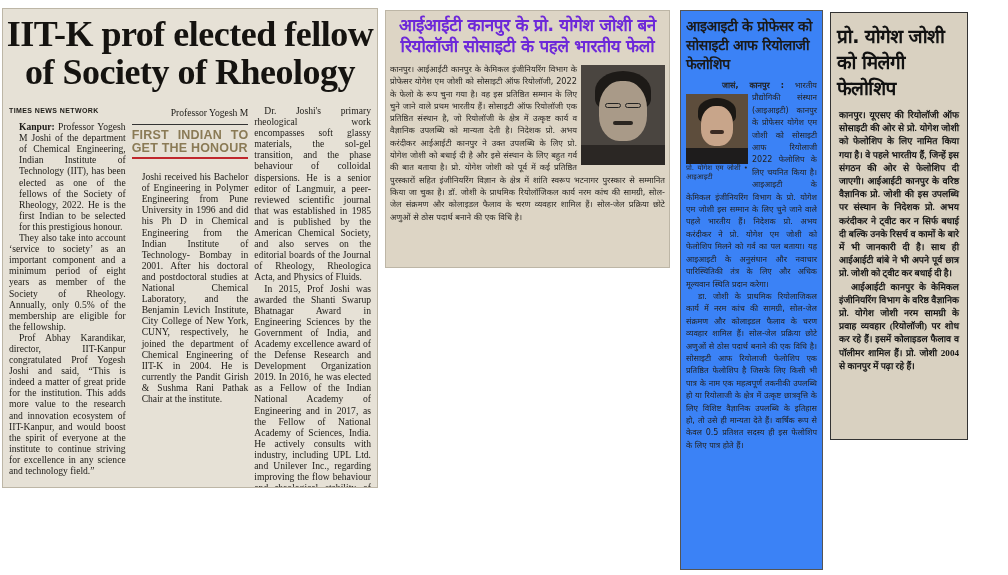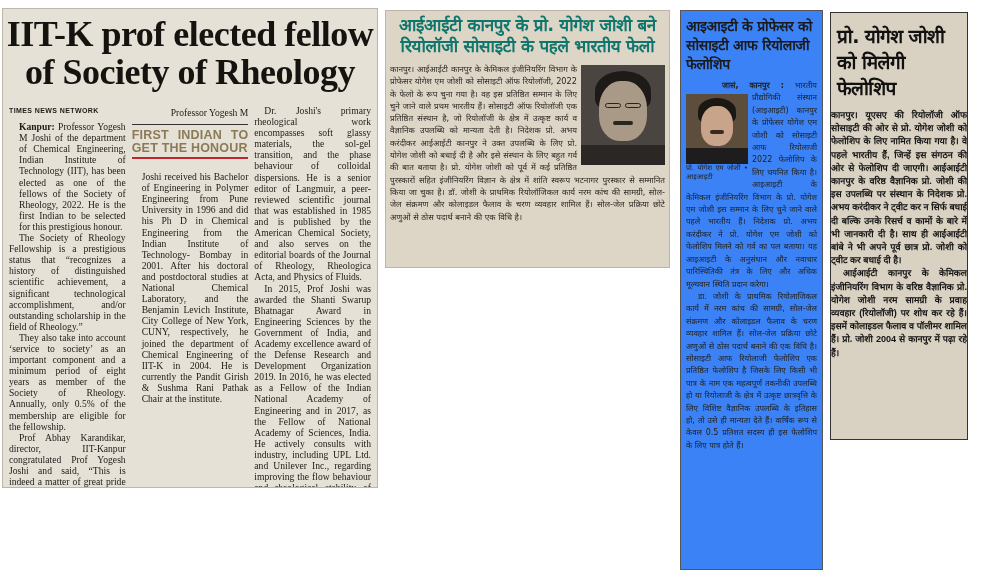--- a/index.html
+++ b/index.html
@@ -35,21 +35,21 @@
   .c1 .subhead {
     border-top: 1px solid #333; border-bottom: 2px solid #c0272d;
     font-family: "Liberation Sans", sans-serif; font-weight: bold;
     font-size: 12.5px; line-height: 13px; color: #8a7a55; padding: 4px 0 2px;
     margin: 6px 0 12px; letter-spacing: 0.2px;
   }
 
   
   .c2 .headline {
     font-family: "DejaVu Sans", sans-serif; font-weight: bold;
-    font-size: 17px; line-height: 21px; text-align: center; color: #0f766e;
+    font-size: 17px; line-height: 21px; text-align: center; color: #6d28d9;
     padding-top: 4px; letter-spacing: -0.3px;
   }
   .c2 .body { position: absolute; top: 52px; left: 4px; right: 4px; font-family: "DejaVu Sans", sans-serif; font-size: 8.2px; line-height: 12.3px; color: #2a2824; text-align: justify; }
   .c2 .photo { float: right; width: 84px; height: 100px; margin: 2px 0 2px 4px; background: #4a4540; position: relative; }
 
   
   .c3 .headline {
     font-family: "DejaVu Sans", sans-serif; font-weight: bold;
     font-size: 14px; line-height: 19px; padding: 6px 5px 4px; color: #1a1a1a; letter-spacing: -0.3px;
   }
@@ -57,21 +57,21 @@
   .c3 .photo-wrap { float: left; width: 62px; margin: 2px 4px 2px 0; }
   .c3 .photo { width: 62px; height: 70px; background: #5d4d3c; position: relative; }
   .c3 .caption { font-size: 7px; line-height: 9px; }
   .c3 .dateline { font-weight: bold; padding-left: 36px; }
 
   
   .c4 .headline {
     font-family: "DejaVu Sans", sans-serif; font-weight: bold;
     font-size: 19px; line-height: 26px; padding: 10px 6px 8px; color: #111; letter-spacing: -0.6px;
   }
-  .c4 .body { padding: 0 0; font-family: Liberation Sans, sans-serif; font-size: 9.1px; line-height: 13.2px; text-align: justify; color: #151515; font-weight: bold; }
+  .c4 .body { padding: 0 8px; font-family: Liberation Serif, serif; font-size: 9.1px; line-height: 13.2px; text-align: justify; color: #151515; font-weight: bold; }
   .c4 .body p + p { text-indent: 12px; }
 
   
   .face { position: absolute; border-radius: 45% 45% 42% 42%; }
   .hair { position: absolute; border-radius: 50% 50% 30% 30%; }
   .glasses { position: absolute; height: 5px; border: 1px solid #222; border-radius: 3px; }
   .mustache { position: absolute; height: 4px; border-radius: 3px; }
   .shirt { position: absolute; bottom: 0; }
 </style>
 </head>
@@ -79,21 +79,20 @@
 
 <article class="clip c1">
   <h1 class="headline">IIT-K prof elected fellow of Society of Rheology</h1>
   <div class="cols">
     <div class="col">
       <div class="byline">TIMES NEWS NETWORK</div>
       <p class="first">
         <span class="dateline">Kanpur:</span>
         <span>Professor Yogesh M Joshi of the department of Chemical Engineering, Indian Institute of Technology (IIT), has been elected as one of the fellows of the Society of Rheology, 2022. He is the first Indian to be selected for this prestigious honour.</span>
       </p>
-      <p>The Society of Rheology Fellowship is a prestigious status that “recognizes a history of distinguished scientific achievement, a significant technological accomplishment, and/or outstanding scholarship in the field of Rheology.”</p>
       <p>They also take into account ‘service to society’ as an important component and a minimum period of eight years as member of the Society of Rheology. Annually, only 0.5% of the membership are eligible for the fellowship.</p>
       <p>Prof Abhay Karandikar, director, IIT-Kanpur congratulated Prof Yogesh Joshi and said, “This is indeed a matter of great pride for the institution. This adds more value to the research and innovation ecosystem of IIT-Kanpur, and would boost the spirit of everyone at the institute to continue striving for excellence in any science and technology field.”</p>
     </div>
     <div class="col">
       <div class="sig">Professor Yogesh M</div>
       <div class="subhead">FIRST INDIAN TO GET THE HONOUR</div>
       <p class="first">Joshi received his Bachelor of Engineering in Polymer Engineering from Pune University in 1996 and did his Ph D in Chemical Engineering from the Indian Institute of Technology- Bombay in 2001. After his doctoral and postdoctoral studies at National Chemical Laboratory, and the Benjamin Levich Institute, City College of New York, CUNY, respectively, he joined the department of Chemical Engineering of IIT-K in 2004. He is currently the Pandit Girish &amp; Sushma Rani Pathak Chair at the institute.</p>
     </div>
     <div class="col">
       <p>Dr. Joshi's primary rheological work encompasses soft glassy materials, the sol-gel transition, and the phase behaviour of colloidal dispersions. He is a senior editor of Langmuir, a peer-reviewed scientific journal that was established in 1985 and is published by the American Chemical Society, and also serves on the editorial boards of the Journal of Rheology, Rheologica Acta, and Physics of Fluids.</p>

